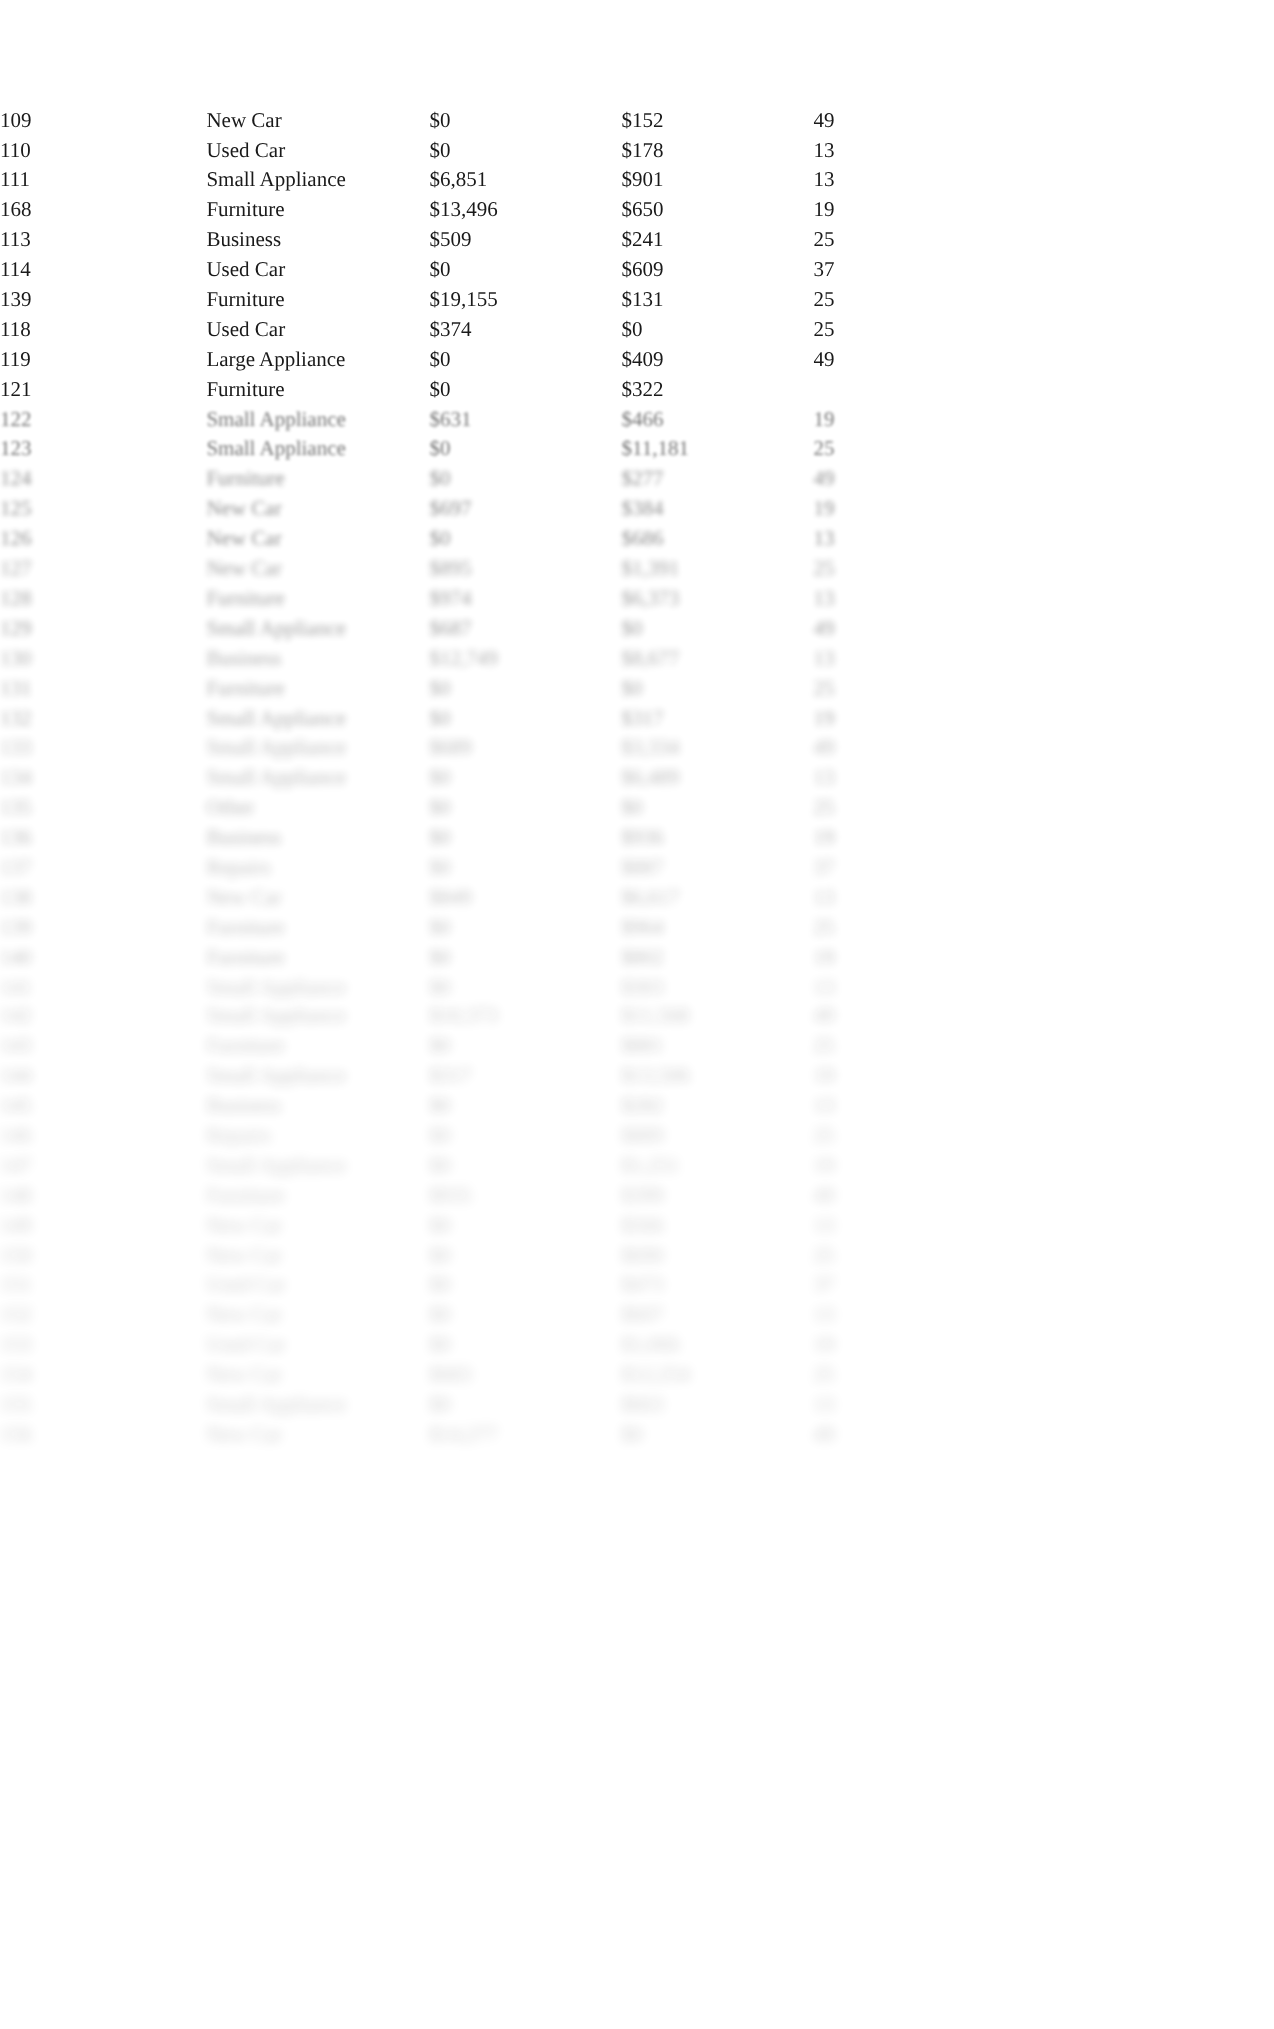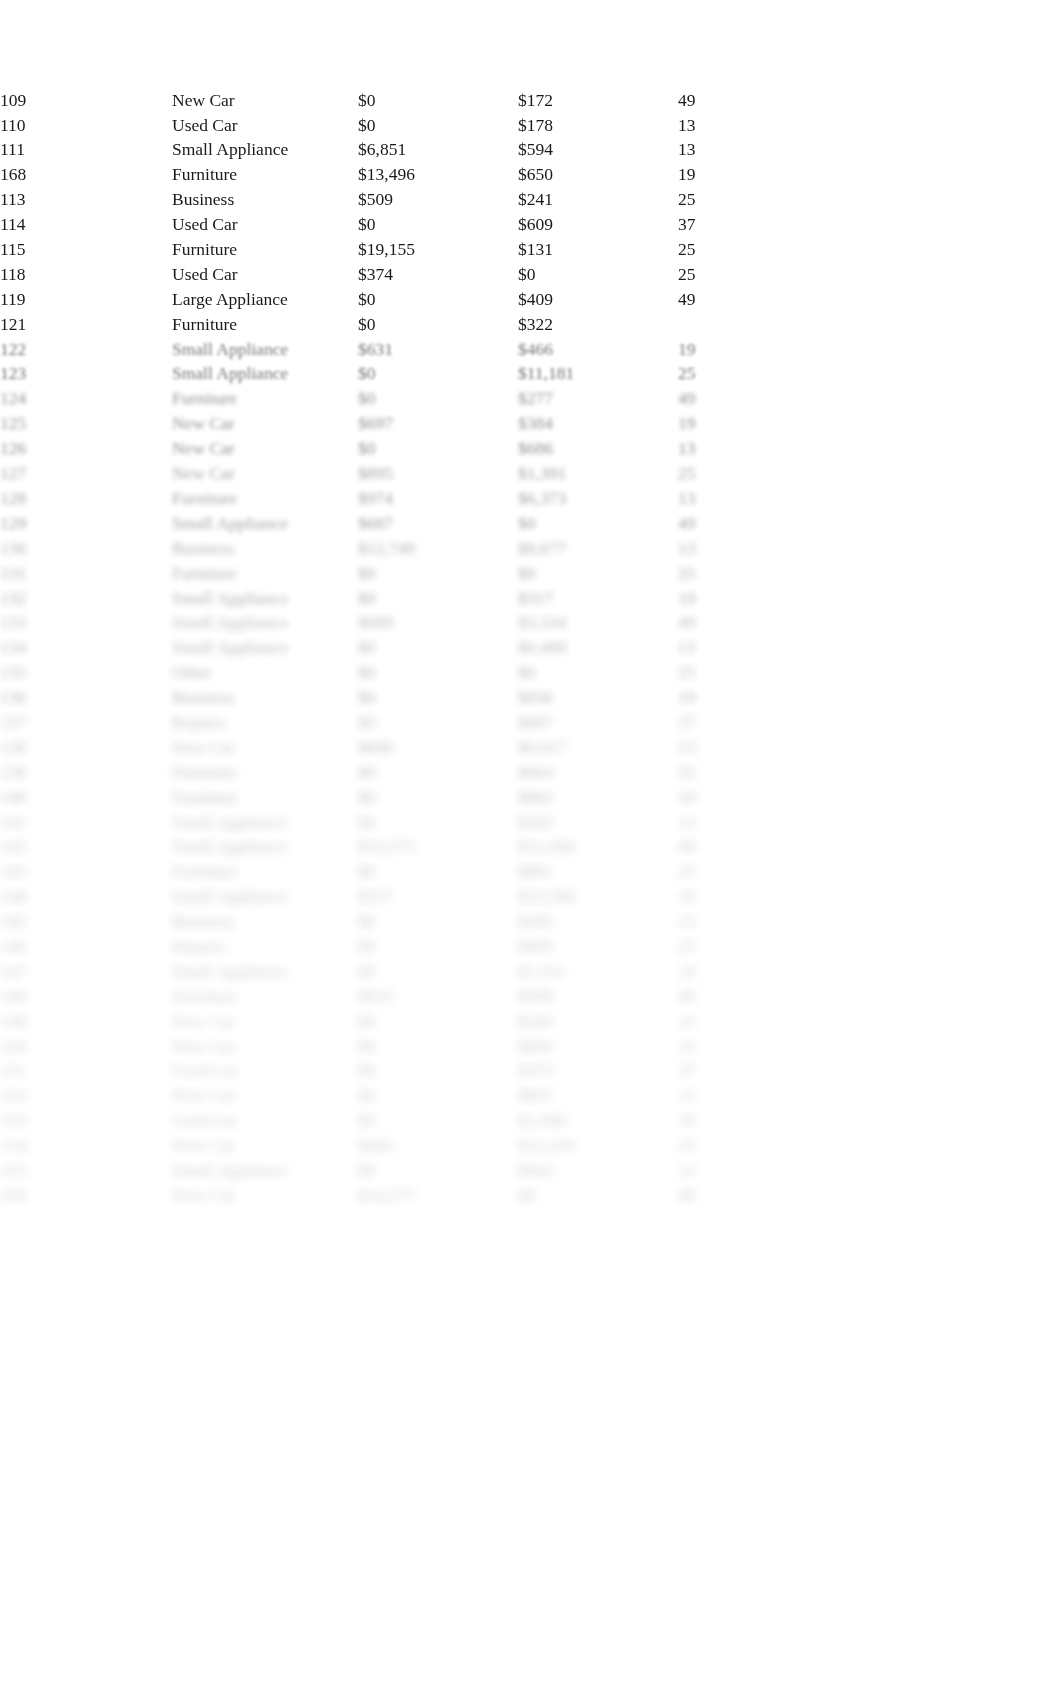--- a/index.html
+++ b/index.html
@@ -102,39 +102,39 @@
       <col class="col-amount2">
       <col class="col-count">
       <col class="col-tail">
     </colgroup>
     <tbody id="table-body">
         <tr class="blur-b0">
           <td class="cell-index">109</td>
           <td class="cell-category">New Car</td>
           <td class="cell-amount1">$0</td>
           <td class="cell-gap"></td>
-          <td class="cell-amount2">$172</td>
+          <td class="cell-amount2">$152</td>
           <td class="cell-count">49</td>
           <td class="cell-tail"></td>
         </tr>
         <tr class="blur-b0">
           <td class="cell-index">110</td>
           <td class="cell-category">Used Car</td>
           <td class="cell-amount1">$0</td>
           <td class="cell-gap"></td>
           <td class="cell-amount2">$178</td>
           <td class="cell-count">13</td>
           <td class="cell-tail"></td>
         </tr>
         <tr class="blur-b0">
           <td class="cell-index">111</td>
           <td class="cell-category">Small Appliance</td>
           <td class="cell-amount1">$6,851</td>
           <td class="cell-gap"></td>
-          <td class="cell-amount2">$594</td>
+          <td class="cell-amount2">$901</td>
           <td class="cell-count">13</td>
           <td class="cell-tail"></td>
         </tr>
         <tr class="blur-b0">
           <td class="cell-index">168</td>
           <td class="cell-category">Furniture</td>
           <td class="cell-amount1">$13,496</td>
           <td class="cell-gap"></td>
           <td class="cell-amount2">$650</td>
           <td class="cell-count">19</td>
@@ -152,21 +152,21 @@
         <tr class="blur-b0">
           <td class="cell-index">114</td>
           <td class="cell-category">Used Car</td>
           <td class="cell-amount1">$0</td>
           <td class="cell-gap"></td>
           <td class="cell-amount2">$609</td>
           <td class="cell-count">37</td>
           <td class="cell-tail"></td>
         </tr>
         <tr class="blur-b0">
-          <td class="cell-index">115</td>
+          <td class="cell-index">139</td>
           <td class="cell-category">Furniture</td>
           <td class="cell-amount1">$19,155</td>
           <td class="cell-gap"></td>
           <td class="cell-amount2">$131</td>
           <td class="cell-count">25</td>
           <td class="cell-tail"></td>
         </tr>
         <tr class="blur-b0">
           <td class="cell-index">118</td>
           <td class="cell-category">Used Car</td>

